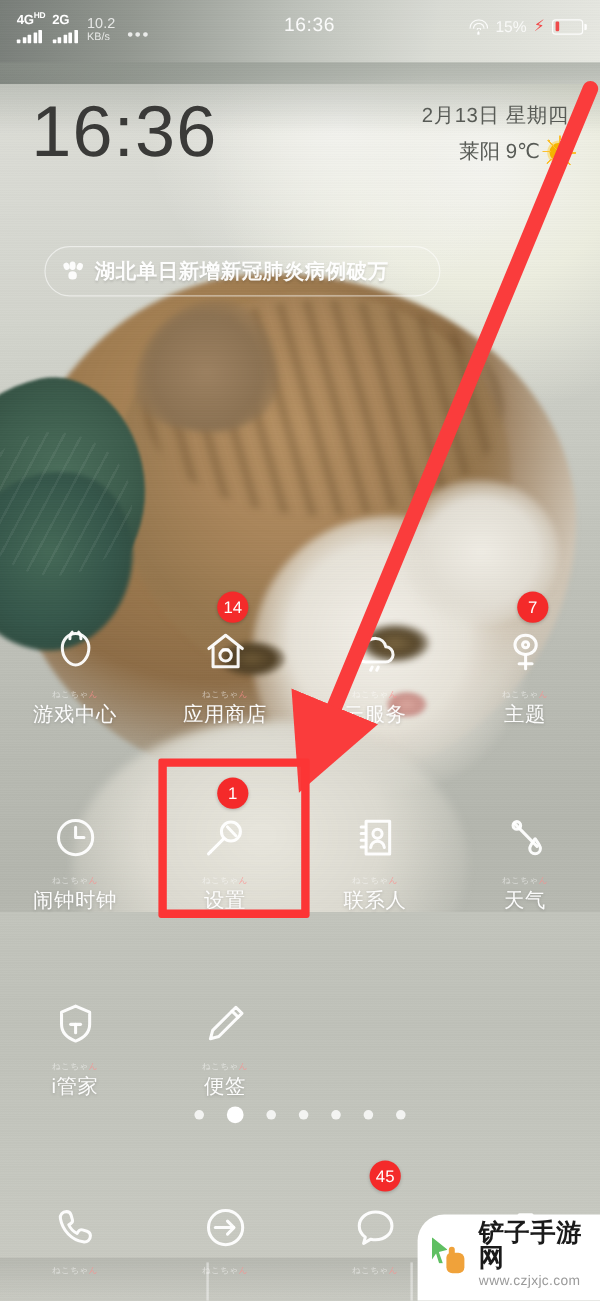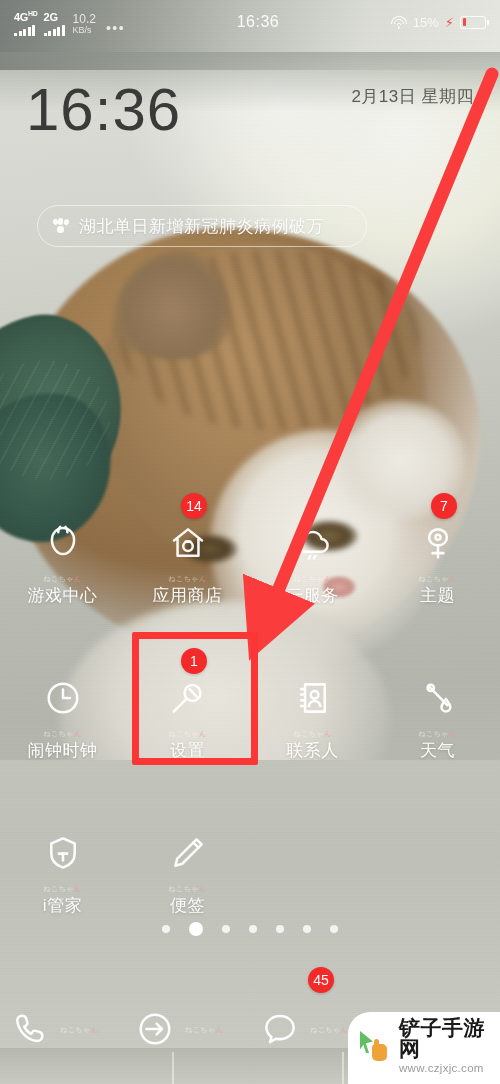--- a/index.html
+++ b/index.html
@@ -204,21 +204,21 @@
         #fbc02d 225deg 231deg, transparent 231deg 270deg,
         #fbc02d 270deg 276deg, transparent 276deg 315deg,
         #fbc02d 315deg 321deg, transparent 321deg 360deg);
     border-radius:50%;
   }
 
   
   #newspill {
     position:absolute; left:37px; top:205px; width:330px; height:42px;
     border:1px solid rgba(255,255,255,.55); border-radius:21px;
-    display:flex; align-items:center; gap:9px; padding:0 14px; z-index:18;
+    display:flex; align-items:center; gap:9px; padding:0 14px; z-index:18;font-weight:bold;
   }
   .paw { width:18px; height:16px; position:relative; flex:none; }
   .paw i { position:absolute; background:rgba(255,255,255,.92); border-radius:50%; }
   .paw .p1 { width:4.5px; height:6px; left:0.5px; top:1px; transform:rotate(-22deg); }
   .paw .p2 { width:4.5px; height:6.5px; left:6px; top:0; }
   .paw .p3 { width:4.5px; height:6px; left:11.5px; top:1px; transform:rotate(22deg); }
   .paw .p4 { width:7px; height:6.5px; left:5px; top:8px; border-radius:50% 50% 46% 46%; }
   .newstext { font-size:17px; color:rgba(255,255,255,.96); white-space:nowrap;
     letter-spacing:.5px; text-shadow:0 1px 2px rgba(0,0,0,.12); }
 
@@ -250,21 +250,21 @@
   
   #pagedots { position:absolute; left:0; top:922px; width:500px; z-index:16;
     display:flex; justify-content:center; align-items:center; gap:19px; }
   #pagedots i { width:8px; height:8px; border-radius:50%; background:rgba(255,255,255,.8);
     display:block; }
   #pagedots i.on { width:14px; height:14px; background:#fff; }
 
   
   #dock { position:absolute; left:0; top:975px; width:500px; height:90px; z-index:15;
     display:flex; }
-  .dockapp { width:125px; position:relative; display:flex; flex-direction:row;
+  .dockapp { width:125px; position:relative; display:flex; flex-direction:column;
     align-items:center; padding-top:18px; }
   .dockapp .iconwrap { margin-top:0; }
   .dockapp .badge { top:-8px; left:58px; }
 
   
   #annot { position:absolute; inset:0; z-index:30; pointer-events:none; }
   #redbox {
     position:absolute; left:132px; top:632px; width:126px; height:133px;
     border:7px solid #fc3535; border-radius:2px;
   }
@@ -361,20 +361,24 @@
     <div class="batt">
         <div class="batt-fill" style="width:18%"></div>
       </div>
   </div>
 </div>
 
 <div id="clockrow">
   <div id="bigclock">16:36</div>
   <div class="dateblock">
     <div class="dateline">2月13日 星期四</div>
+    <div class="wx">
+      <span class="wx-text">莱阳 9℃</span>
+      <span class="sun"></span>
+    </div>
   </div>
 </div>
 
 <div id="newspill">
   <span class="paw">
     <i class="p1"></i>
       <i class="p2"></i>
       <i class="p3"></i>
       <i class="p4"></i>
   </span>

